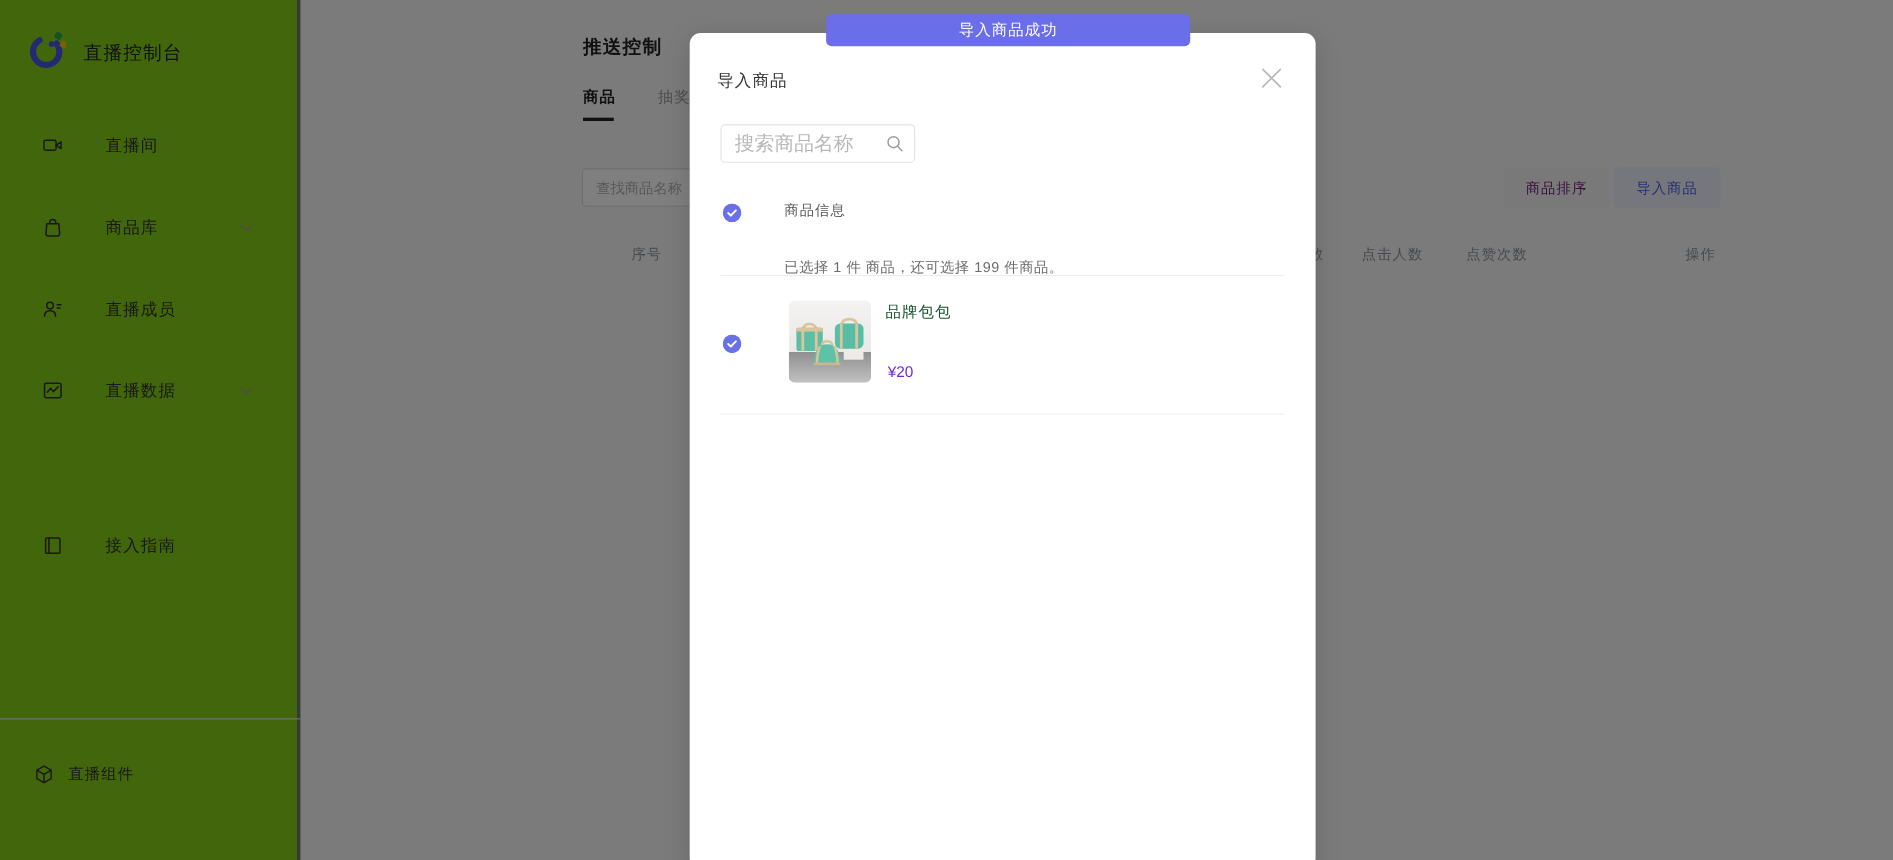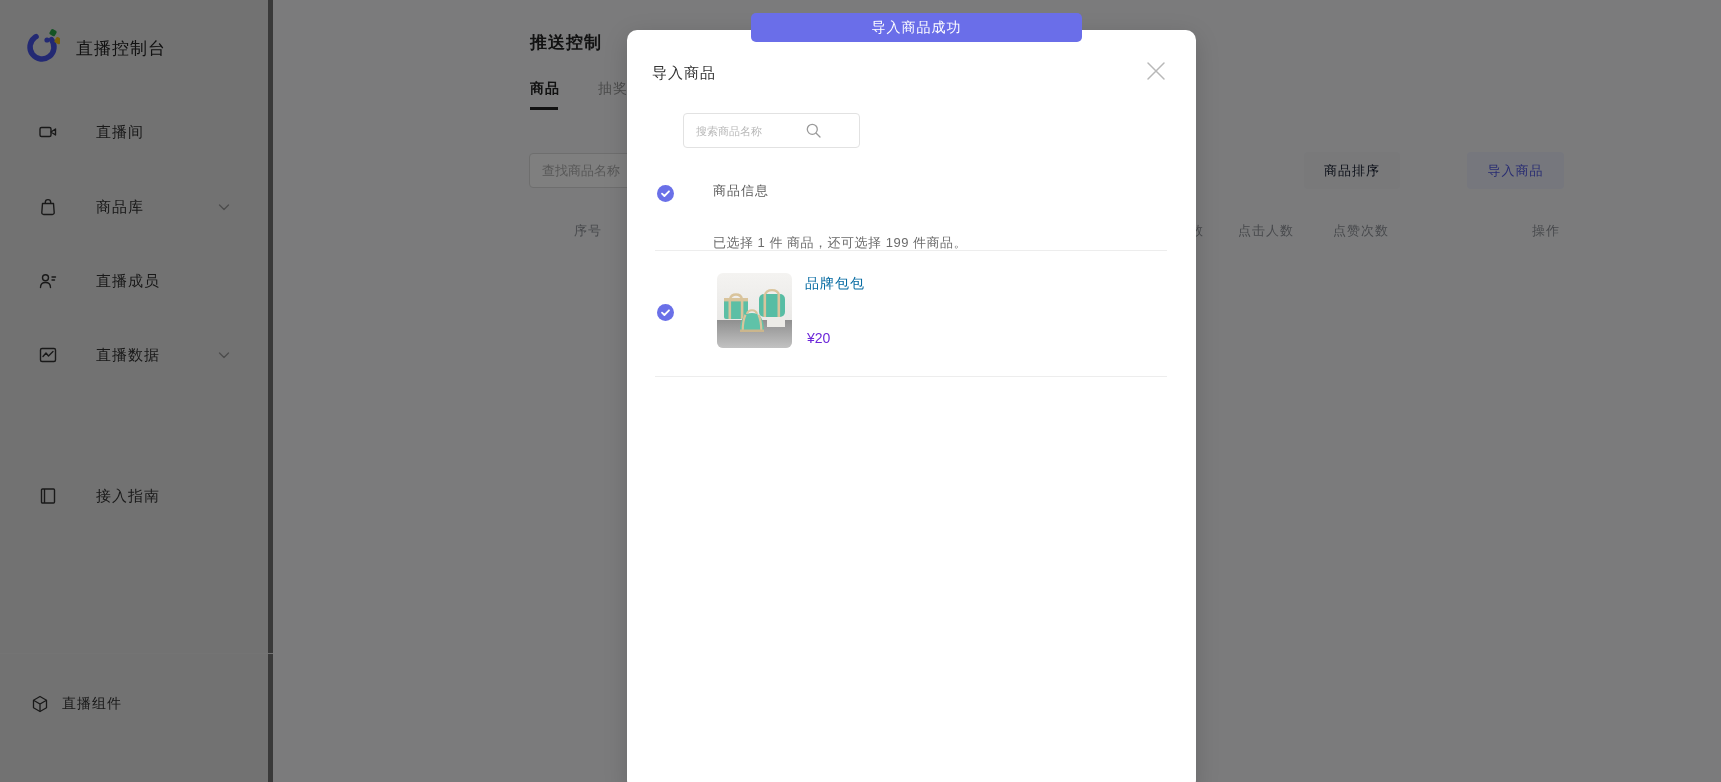--- a/index.html
+++ b/index.html
@@ -3,21 +3,21 @@
 <meta charset="utf-8">
 <style>
   * { margin:0; padding:0; box-sizing:border-box; }
   html,body { width:1721px; height:782px; overflow:hidden; }
   body { font-family:"Liberation Sans","DejaVu Sans",sans-serif; background:#fff; position:relative; }
 
   .app { position:absolute; inset:0; }
 
   
   .sidebar { position:absolute; left:0; top:0; width:273px; height:782px;
-             background:#e5e5e5; border-right:5px solid #737373; z-index:1;font-family:Liberation Mono, monospace; }
+             background:#84cc16; border-right:3px solid #737373; z-index:1;font-family:Liberation Mono, monospace; }
   .logo { position:absolute; left:24px; top:30px; width:230px; height:36px; display:flex; align-items:center; }
   .logo-title { position:absolute; left:52px; font-size:17px; font-weight:500; color:#222; letter-spacing:1px; }
   .nav-item { position:absolute; left:0; width:273px; height:22px; display:flex; align-items:center; cursor:pointer; }
   .nav-item .nicon { position:absolute; left:38px; width:20px; height:20px; display:flex; align-items:center; justify-content:center; }
   .nav-item .nlabel { position:absolute; left:75px; font-size:15px; color:#333; letter-spacing:1px;margin-left:21px; }
   .nav-item .chev { position:absolute; left:216px; width:16px; height:16px; }
   .side-divider { position:absolute; left:0; top:653px; width:273px; border-top:1px solid #e9e9e9; }
   .foot-item { position:absolute; left:0; width:273px; height:20px; display:flex; align-items:center; cursor:pointer; }
   .foot-item .nicon { position:absolute; left:31px; width:18px; height:18px; }
   .foot-item .nlabel { position:absolute; left:62px; font-size:14px; color:#333; letter-spacing:1px; }
@@ -27,50 +27,50 @@
   .page-title { position:absolute; left:257px; top:31px; font-size:17px; font-weight:700; color:#222; letter-spacing:1px; }
   .tabs { position:absolute; left:257px; top:80px; display:flex; gap:38px; }
   .tab { font-size:14px; color:#999; padding-bottom:12px; position:relative; cursor:pointer; letter-spacing:1px; }
   .tab.active { color:#222; font-weight:700; }
   .tab.active::after { content:""; position:absolute; left:0; right:2px; bottom:0; height:3px; background:#222; }
   .bg-search { position:absolute; left:256px; top:153px; width:250px; height:35px; border:1px solid #dcdcdc;
                border-radius:4px; background:#fff; font-size:13px; color:#333; padding:0 12px; outline:none; }
   .bg-search::placeholder { color:#b0b0b0; }
   .btn { position:absolute; top:152px; height:37px; border:none; border-radius:4px; font-size:13px;
          cursor:pointer; letter-spacing:1px; font-family:inherit; }
-  .btn-sort { left:1031px; width:96px; background:#f2f3f5; color:#0f172a; }
+  .btn-sort { left:1094px; width:96px; background:#f2f3f5; color:#701a75; }
   .btn-import { left:1194px; width:97px; background:#eceefb; color:#5159e3; font-weight:500; }
   .thead { position:absolute; left:0; top:222px; width:100%; height:18px; }
   .th { position:absolute; font-size:13px; color:#909399; letter-spacing:1px; white-space:nowrap; }
 
   
   .overlay { position:absolute; inset:0; background:rgba(0,0,0,0.5); z-index:10; }
 
   
   .toast { position:absolute; left:751px; top:13px; width:331px; height:29px; background:#6a6ee9;
            border-radius:5px; color:#fff; font-size:14px; display:flex; align-items:center;
            justify-content:center; z-index:30; letter-spacing:1px; }
 
   
   .modal { position:absolute; left:627px; top:30px; width:569px; height:760px; background:#fff;
            border-radius:10px; z-index:20; box-shadow:0 6px 24px rgba(0,0,0,0.15); }
   .modal-title { position:absolute; left:25px; top:34px; font-size:15px; font-weight:500; color:#333; letter-spacing:1px; }
   .modal-close { position:absolute; left:517px; top:29px; width:24px; height:24px; cursor:pointer;
                  display:flex; align-items:center; justify-content:center; }
   .m-search-wrap { position:absolute; left:28px; top:83px; width:177px; height:35px; }
-  .m-search { width:100%; height:100%; border:1px solid #e2e2e2; border-radius:4px; font-size:11px;
-              color:#ef4444; padding:0 32px 0 12px; outline:none;margin-left:28px; }
+  .m-search { width:100%; height:100%; border:1px solid #e2e2e2; border-radius:4px; font-size:18px;
+              color:#ef4444; padding:0 32px 0 12px; outline:none; }
   .m-search::placeholder { color:#b8b8b8; }
   .m-search-icon { position:absolute; right:10px; top:9px; width:17px; height:17px; }
   .checkbox { position:absolute; width:17px; height:17px; cursor:pointer; }
   .sel-title { position:absolute; left:86px; top:152px; font-size:13px; color:#595959; letter-spacing:1px; }
   .sel-summary { position:absolute; left:86px; top:180px; font-size:13px; color:#6b6b6b; letter-spacing:0.5px;margin-top:24px; }
   .m-divider { position:absolute; left:28px; width:512px; border-top:1px solid #ededed; }
   .prod-img { position:absolute; left:90px; top:243px; width:75px; height:75px; border-radius:6px; overflow:hidden; }
-  .prod-name { position:absolute; left:178px; top:245px; font-size:14px; color:#0369a1; letter-spacing:1px; }
+  .prod-name { position:absolute; left:178px; top:245px; font-size:14px; color:#14532d; letter-spacing:1px; }
   .prod-price { position:absolute; left:180px; top:300px; font-size:14px; color:#6d28d9; }
 </style>
 </head>
 <body>
 
 <div class="app">
 
   <div class="sidebar">
     <div class="logo">
       <span>

